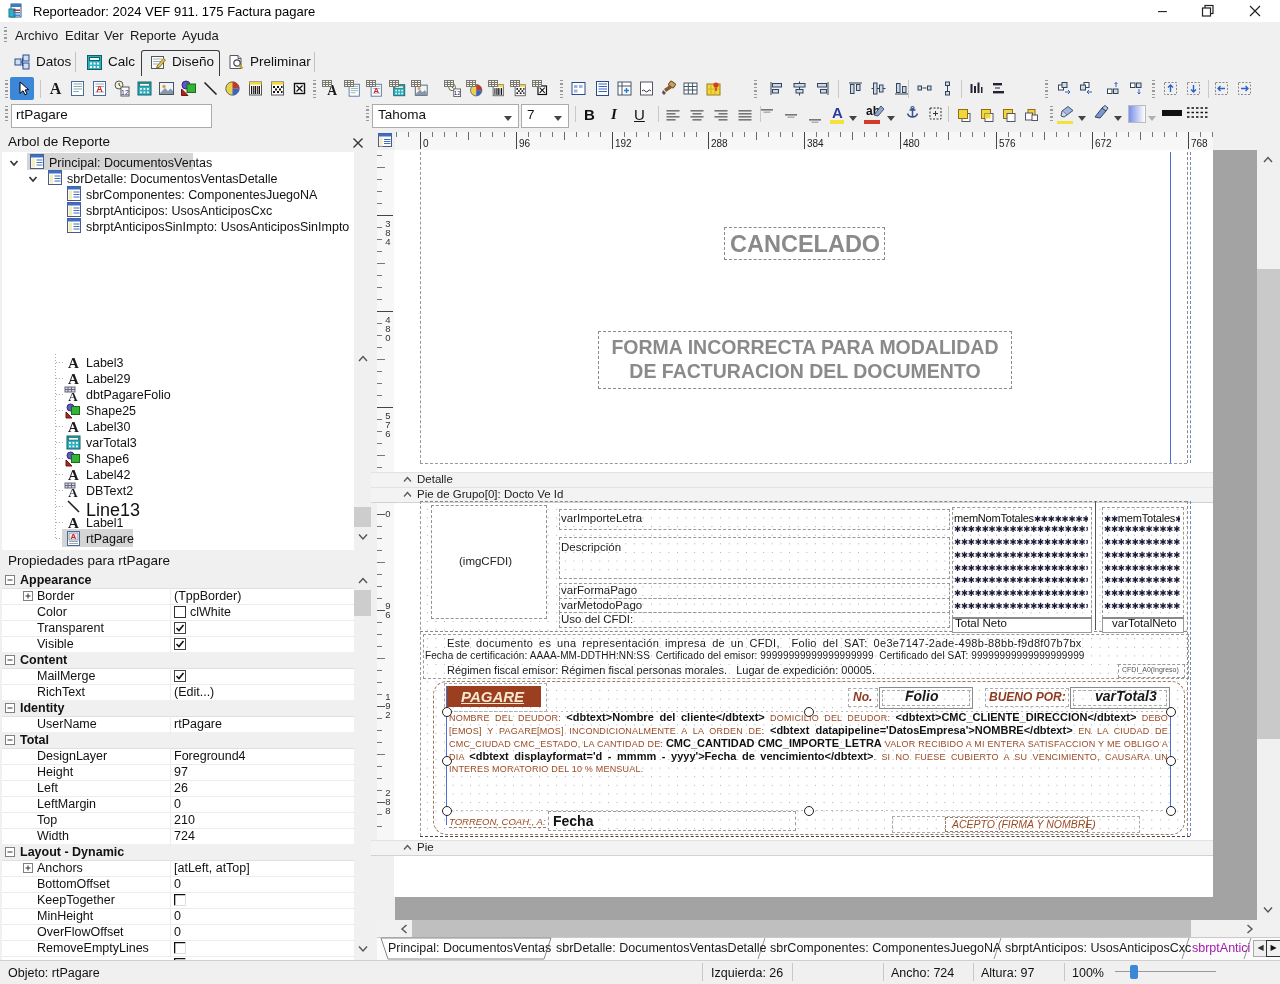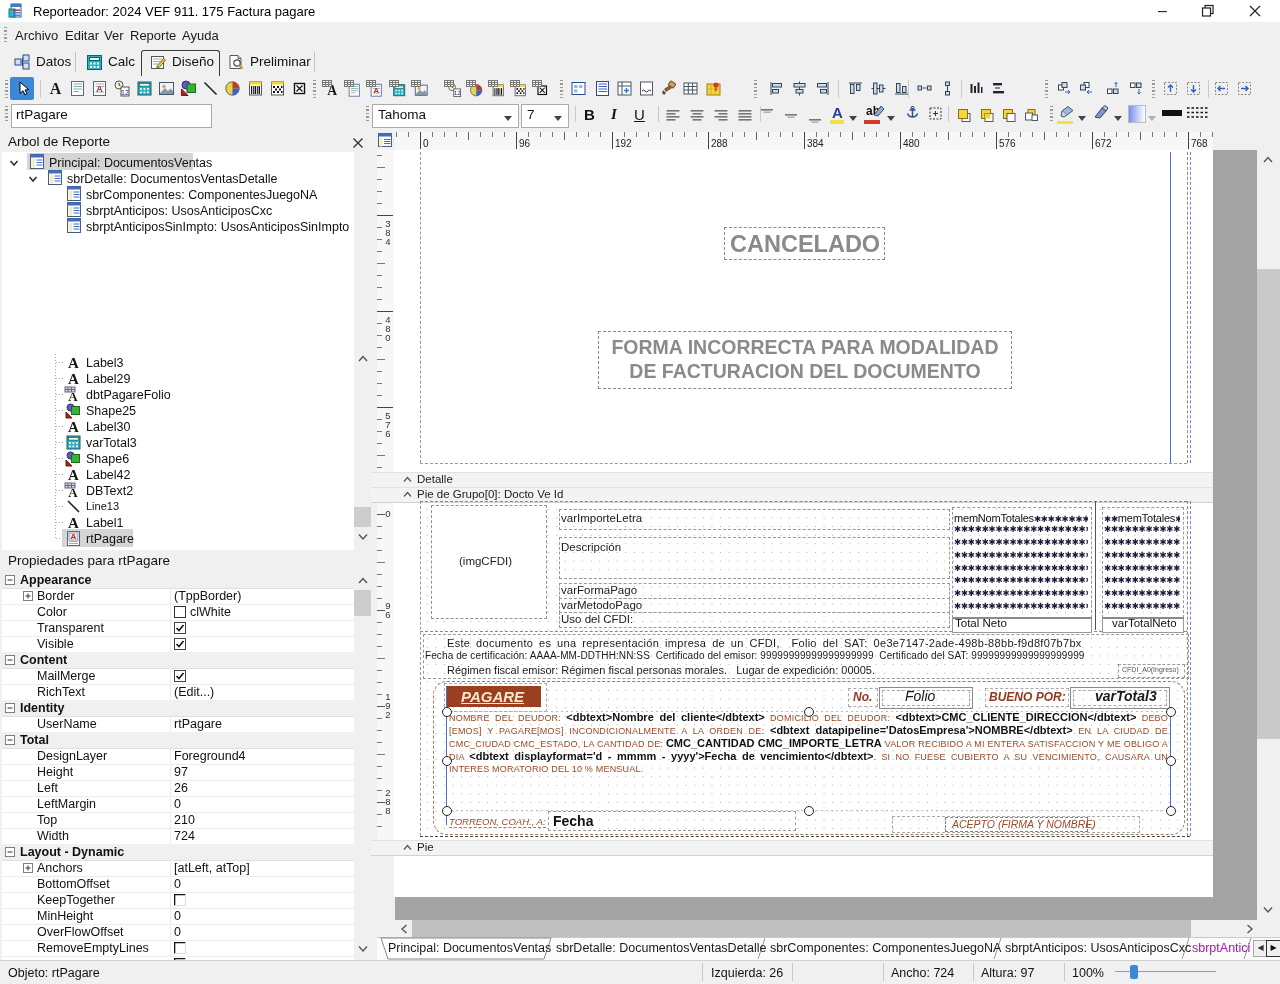--- a/index.html
+++ b/index.html
@@ -742,21 +742,21 @@
 <svg style="position:absolute;left:64px;top:482px" width="16" height="16">
     <rect x="1" y="1" width="10" height="5" fill="#cfd8e8" stroke="#667"></rect>
     <path d="M1 3.5 H11 M4 1 V6 M7.5 1 V6" stroke="#667" fill="none"></path>
     <text x="9" y="15" text-anchor="middle" font-family="Liberation Serif" font-size="13" font-weight="bold" fill="#1a1a1a">A</text>
   </svg>
 <div style="position:absolute;left:86px;top:484px;white-space:pre;font-size:12.5px;">DBText2</div>
 <div style="position:absolute;left:56px;top:506px;width:8px;height:1px;background-image:repeating-linear-gradient(90deg,#aaa 0 1px,transparent 1px 3px);"></div>
 <svg style="position:absolute;left:66px;top:499px" width="15" height="15">
     <path d="M2 2 L13 13" stroke="#222" stroke-width="1.6"></path>
   </svg>
-<div style="position:absolute;left:86px;top:500px;white-space:pre;font-size:11px;">Line13</div>
+<div style="position:absolute;left:86px;top:500px;white-space:pre;font-size:18px;">Line13</div>
 <div style="position:absolute;left:56px;top:522px;width:8px;height:1px;background-image:repeating-linear-gradient(90deg,#aaa 0 1px,transparent 1px 3px);"></div>
 <svg style="position:absolute;left:66px;top:515px" width="15" height="15">
     <text x="7.5" y="13" text-anchor="middle" font-family="Liberation Serif" font-size="15" font-weight="bold" fill="#1a1a1a">A</text>
   </svg>
 <div style="position:absolute;left:86px;top:516px;white-space:pre;font-size:12.5px;">Label1</div>
 <div style="position:absolute;left:56px;top:538px;width:8px;height:1px;background-image:repeating-linear-gradient(90deg,#aaa 0 1px,transparent 1px 3px);"></div>
 <div style="position:absolute;left:62px;top:529px;width:71px;height:18px;background:#d5d5d5;"></div>
 <svg style="position:absolute;left:66px;top:531px" width="15" height="15">
     <rect x="1.5" y="0.5" width="12" height="14" fill="#fff" stroke="#4a6a9a"></rect>
     <path d="M3 10.5 H12 M3 12.5 H12" stroke="#9ab" fill="none"></path>
@@ -1147,21 +1147,21 @@
 <div style="position:absolute;left:1118px;top:664px;width:65px;height:12px;border:1px dashed #999;"></div>
 <div style="position:absolute;left:1122px;top:666px;white-space:pre;font-size:7px;color:#555;">CFDI_A0(Ingreso)</div>
 <div style="position:absolute;left:433px;top:681px;width:750px;height:152px;border:1px dashed #9a7a62;border-radius:14px;"></div>
 <div style="position:absolute;left:444px;top:683px;width:101px;height:27px;border:1px dashed #aaa;"></div>
 <div style="position:absolute;left:447px;top:686px;width:94px;height:21px;background:#9c3f20;"></div>
 <div style="position:absolute;left:461px;top:688px;white-space:pre;font-size:15px;font-weight:bold;font-style:italic;color:#f5e8cc;"><u>PAGARE</u></div>
 <div style="position:absolute;left:848px;top:688px;width:28px;height:17px;border:1px dashed #aaa;"></div>
 <div style="position:absolute;left:853px;top:690px;white-space:pre;font-size:12px;font-weight:bold;font-style:italic;color:#8c3b20;">No.</div>
 <div style="position:absolute;left:879px;top:687px;width:92px;height:20px;border:1px solid #8a8a8a;"></div>
 <div style="position:absolute;left:882px;top:690px;width:86px;height:14px;border:1px dashed #aaa;"></div>
-<div style="position:absolute;left:905px;top:688px;white-space:pre;font-size:14px;font-weight:normal;font-style:italic;color:#1a1a1a;">Folio</div>
+<div style="position:absolute;left:905px;top:688px;white-space:pre;font-size:14px;font-weight:bold;font-style:italic;color:#1a1a1a;">Folio</div>
 <div style="position:absolute;left:985px;top:688px;width:82px;height:17px;border:1px dashed #aaa;"></div>
 <div style="position:absolute;left:989px;top:690px;white-space:pre;font-size:12px;font-weight:bold;font-style:italic;color:#8c3b20;">BUENO POR:</div>
 <div style="position:absolute;left:1070px;top:687px;width:98px;height:20px;border:1px solid #8a8a8a;"></div>
 <div style="position:absolute;left:1073px;top:690px;width:92px;height:14px;border:1px dashed #aaa;"></div>
 <div style="position:absolute;left:1095px;top:688px;white-space:pre;font-size:14px;font-weight:bold;font-style:italic;color:#1a1a1a;">varTotal3</div>
 <div style="position:absolute;left:446px;top:686px;width:1px;height:139px;background:#4a6fd4;"></div>
 <div style="position:absolute;left:1170px;top:711px;width:1px;height:99px;background:#4a6fd4;"></div>
 <div style="position:absolute;left:446px;top:711px;width:724px;height:1px;background-image:repeating-linear-gradient(90deg,#bbb 0 2px,transparent 2px 5px);"></div>
 <div style="position:absolute;left:446px;top:810px;width:724px;height:1px;background-image:repeating-linear-gradient(90deg,#bbb 0 2px,transparent 2px 5px);"></div>
 <div style="position:absolute;left:442px;top:707px;width:8px;height:8px;border:1px solid #222;border-radius:50%;background:#fff;"></div>

